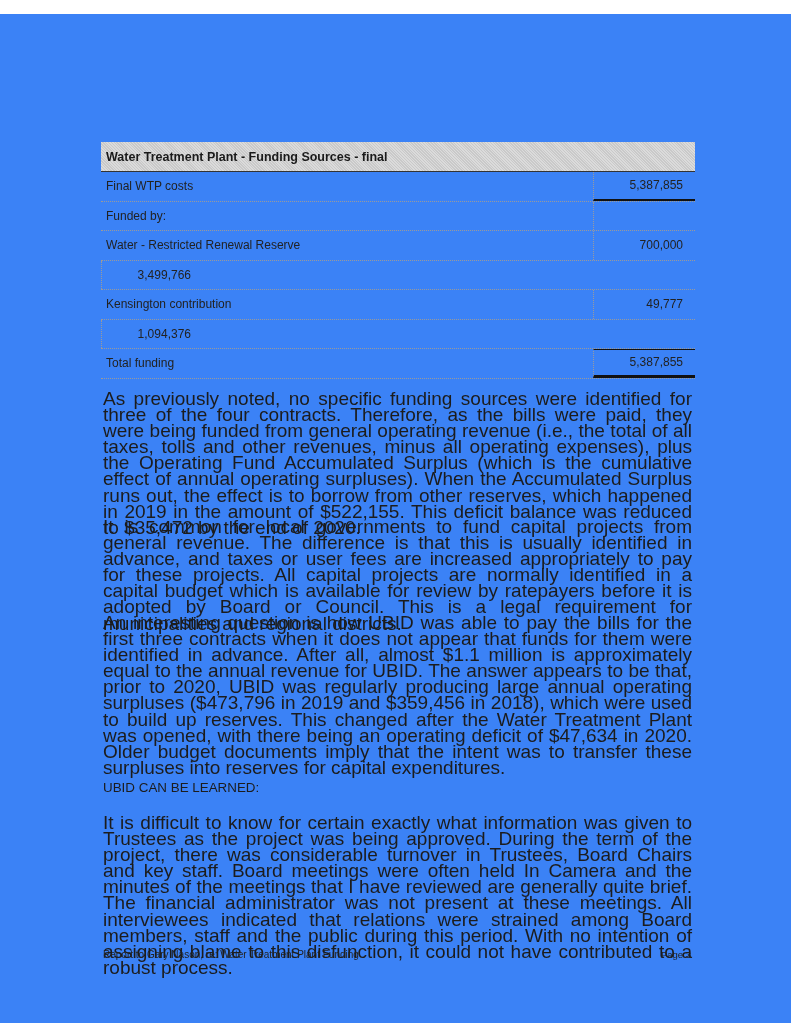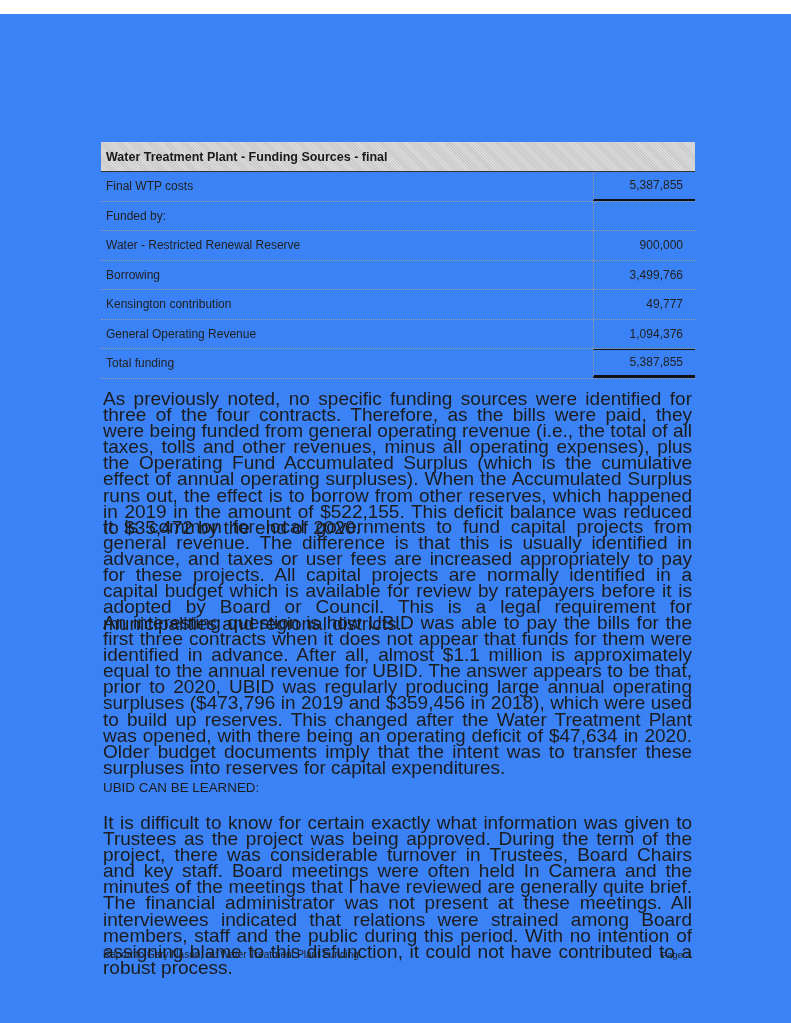--- a/index.html
+++ b/index.html
@@ -60,32 +60,30 @@
     <div class="row rule-bottom">
       <span class="lbl">Final WTP costs</span>
       <span class="val">5,387,855</span>
     </div>
     <div class="row">
       <span class="lbl">Funded by:</span>
       <span class="val"></span>
     </div>
     <div class="row">
       <span class="lbl">Water - Restricted Renewal Reserve</span>
-      <span class="val">900,000</span>
+      <span class="val">700,000</span>
     </div>
     <div class="row">
-      <span class="lbl">Borrowing</span>
       <span class="val">3,499,766</span>
     </div>
     <div class="row">
       <span class="lbl">Kensington contribution</span>
       <span class="val">49,777</span>
     </div>
     <div class="row">
-      <span class="lbl">General Operating Revenue</span>
       <span class="val">1,094,376</span>
     </div>
     <div class="row rule-top dbl">
       <span class="lbl">Total funding</span>
       <span class="val">5,387,855</span>
     </div>
   </div>
 
   <p class="para" style="top:358px;">As previously noted, no specific funding sources were identified for three of the four contracts. Therefore, as the bills were paid, they were being funded from general operating revenue (i.e., the total of all taxes, tolls and other revenues, minus all operating expenses), plus the Operating Fund Accumulated Surplus (which is the cumulative effect of annual operating surpluses). When the Accumulated Surplus runs out, the effect is to borrow from other reserves, which happened in 2019 in the amount of $522,155.  This deficit balance was reduced to $35,472 by the end of 2020.</p>
   <p class="para" style="top:486px;">It is common for local governments to fund capital projects from general revenue.   The difference is that this is usually identified in advance, and taxes or user fees are increased appropriately to pay for these projects.  All capital projects are normally identified in a capital budget which is available for review by ratepayers before it is adopted by Board or Council. This is a legal requirement for municipalities and regional districts.</p>

